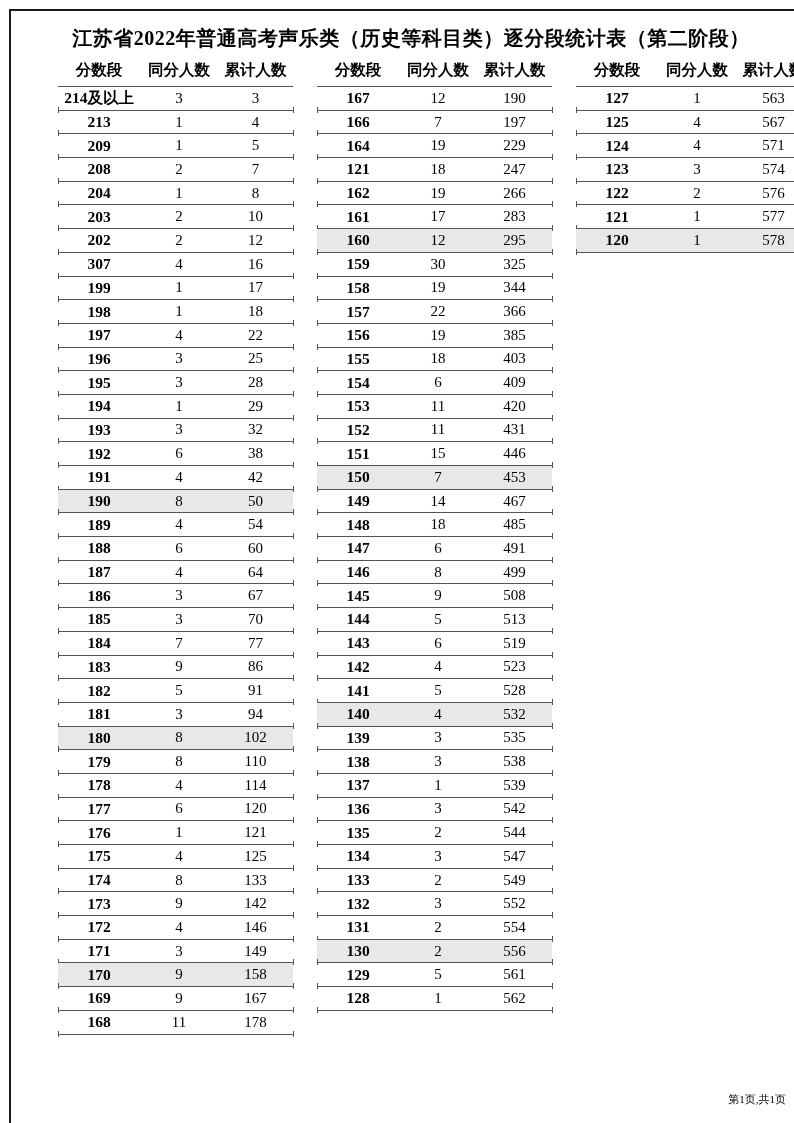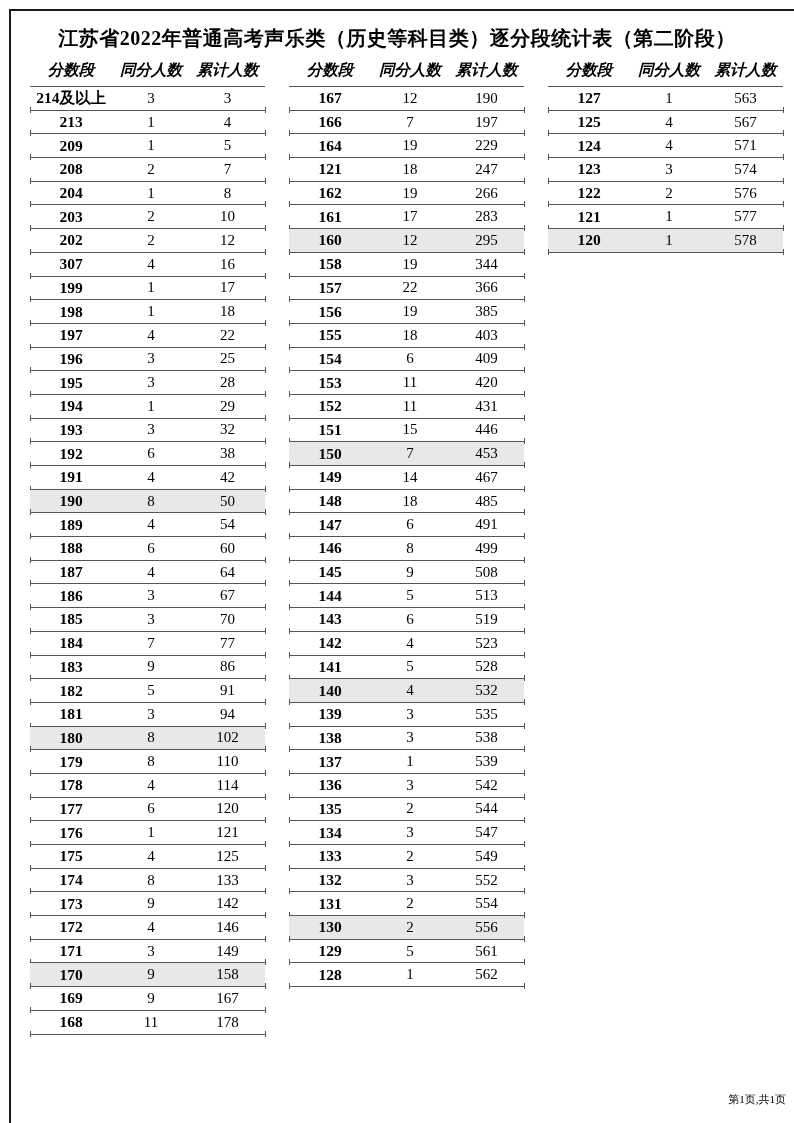--- a/index.html
+++ b/index.html
@@ -21,20 +21,21 @@
     left: 9px;
     right: 0;
     bottom: 0;
     border-top: 2px solid var(--border-color, #1a1a1a);
     border-left: 2px solid var(--border-color, #1a1a1a);
     pointer-events: none;
   }
   .content {
     position: relative;
     padding-top: 25px;
+    padding-left: 28px;
   }
   .title {
     text-align: center;
     font-weight: bold;
     font-size: 20px;
     line-height: 26px;
     letter-spacing: 0.5px;
   }
   .note {
     font-size: 15px;
@@ -52,21 +53,20 @@
   }
   .thead {
     display: grid;
     grid-template-columns: 82px 78px 75px;
     align-items: end;
     text-align: center;
     font-weight: bold;
     font-size: 15.5px;
     padding: 3px 0 5px 0;
     border-bottom: 1px solid var(--line-color, #555);
-    font-style: italic;
   }
   .row {
     position: relative;
     display: grid;
     grid-template-columns: 82px 78px 75px;
     align-items: center;
     text-align: center;
     height: 22.7px;
     border-bottom: 1px solid var(--line-color, #555);
     font-size: 15px;
@@ -394,20 +394,25 @@
     <span class="cell-count">17</span>
     <span class="cell-cum">283</span>
   </div>
 
   <div class="row hl">
     <span class="cell-score">160</span>
     <span class="cell-count">12</span>
     <span class="cell-cum">295</span>
   </div>
 
+  <div class="row">
+    <span class="cell-score">159</span>
+    <span class="cell-count">30</span>
+    <span class="cell-cum">325</span>
+  </div>
 
   <div class="row">
     <span class="cell-score">158</span>
     <span class="cell-count">19</span>
     <span class="cell-cum">344</span>
   </div>
 
   <div class="row">
     <span class="cell-score">157</span>
     <span class="cell-count">22</span>

